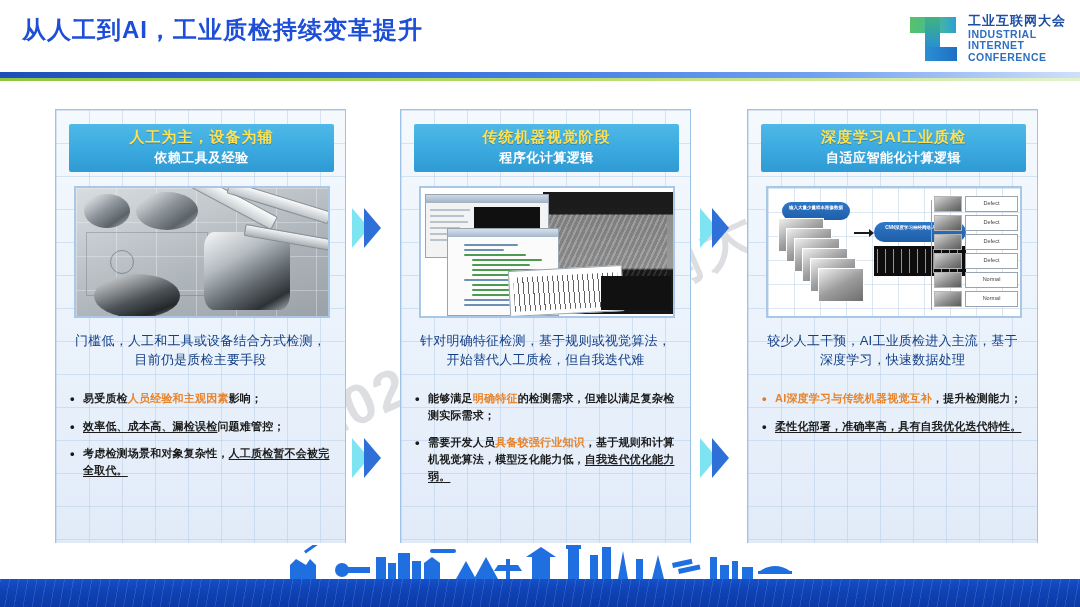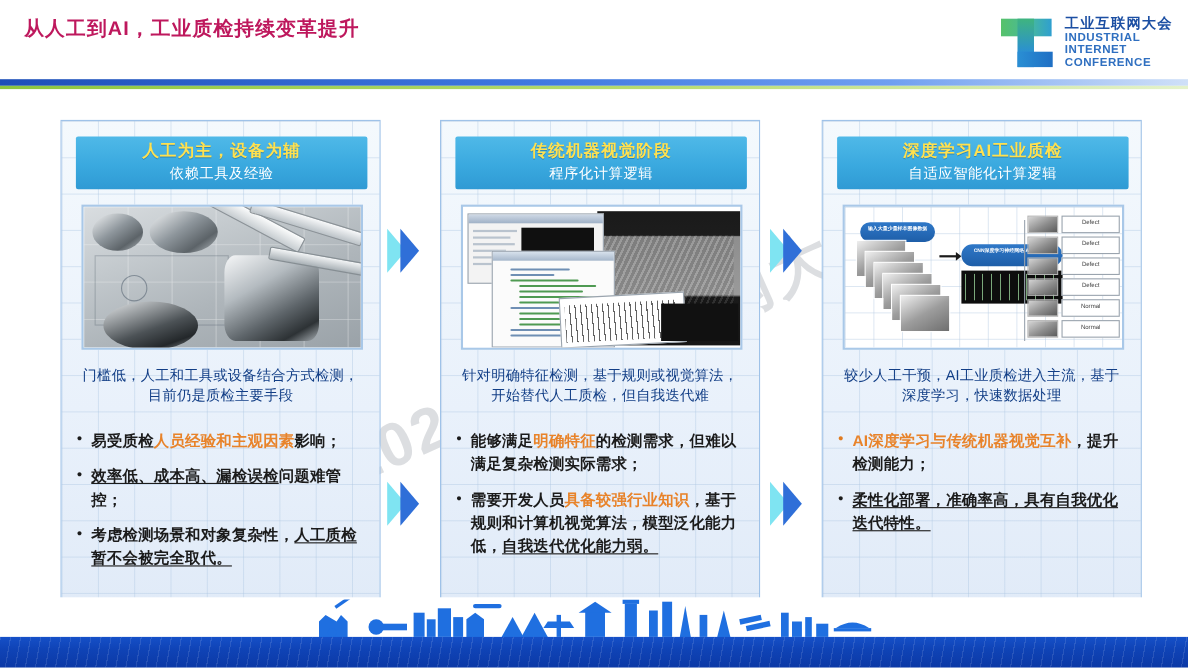--- a/index.html
+++ b/index.html
@@ -1,22 +1,22 @@
 <!DOCTYPE html>
 <html><head>
 <meta charset="utf-8">
 <style>
   html,body{margin:0;padding:0;}
   body{width:1080px;height:607px;overflow:hidden;background:#ffffff;
        font-family:"Liberation Sans","DejaVu Sans",sans-serif;}
   .slide{position:relative;width:1080px;height:607px;overflow:hidden;background:#fff;}
 
   
-  .title{position:absolute;left:22px;top:14px;font-size:18px;font-weight:bold;
-         color:#be185d;letter-spacing:1px;white-space:nowrap;}
+  .title{position:absolute;left:22px;top:14px;font-size:24px;font-weight:bold;
+         color:#1d4ed8;letter-spacing:1px;white-space:nowrap;}
   .rule-wrap{position:absolute;left:0;top:72px;width:1080px;height:10px;}
   .rule-blue{position:absolute;left:0;top:0;width:1080px;height:6px;
        background:linear-gradient(90deg,#1d4fb8 0%,#3f78e0 45%,#6f9ff0 75%,#cfe0f8 100%);}
   .rule-green{position:absolute;left:0;top:6px;width:1080px;height:3px;
        background:linear-gradient(90deg,#8cc63f 0%,#b8dc6f 55%,#e4f2cb 100%);}
 
   
   .logo{position:absolute;right:14px;top:14px;display:flex;align-items:center;gap:8px;}
   .logo-mark{position:relative;width:52px;height:48px;}
   .logo-mark .bar-top{position:absolute;left:2px;top:2px;width:46px;height:16px;
@@ -46,21 +46,21 @@
         background-size:33px 33px,33px 33px,100% 100%;}
   .card.c1{left:55px;}
   .card.c2{left:400px;}
   .card.c3{left:747px;}
 
   .chead{position:absolute;left:13px;top:14px;width:265px;height:48px;
      background:linear-gradient(180deg,#4fb9e8 0%,#3aa9df 55%,#2f9ad4 100%);
      border-radius:2px;text-align:center;box-sizing:border-box;padding-top:4px;}
   .chead .h1{font-size:15px;font-weight:bold;color:#ffe14f;letter-spacing:1px;
      text-shadow:0 1px 0 rgba(0,60,110,.35);}
-  .chead .h2{font-size:13px;font-weight:normal;color:#ffffff;letter-spacing:.5px;margin-top:2px;}
+  .chead .h2{font-size:13px;font-weight:bold;color:#ffffff;letter-spacing:.5px;margin-top:2px;}
 
   .fig{position:absolute;left:18px;top:76px;width:256px;height:132px;
        border:2px solid #a9c8e8;box-sizing:border-box;overflow:hidden;background:#fff;}
 
   
   .f1{position:absolute;inset:0;
       background:linear-gradient(160deg,#d9dde0 0%,#c3c9cd 30%,#aeb5ba 60%,#9aa2a8 100%);}
   .f1 .blue{position:absolute;inset:0;opacity:.5;
       background-image:linear-gradient(to right,rgba(255,255,255,.65) 1px,transparent 1px),
                        linear-gradient(to bottom,rgba(255,255,255,.55) 1px,transparent 1px);
@@ -134,21 +134,21 @@
       border:1px solid #b4b4b4;}
   .f3 .out .lb{flex:1;height:14px;border:1px solid #9aa4ae;background:#fff;color:#444;
       font-size:5.5px;line-height:13px;text-align:center;}
   .f3 .bus{position:absolute;right:88px;top:12px;width:1px;height:110px;background:#9aa4ae;}
 
   
   .cap{position:absolute;left:14px;right:14px;top:222px;text-align:center;
        font-size:13px;font-weight:normal;color:#123e86;line-height:1.45;letter-spacing:.2px;}
   .bul{position:absolute;left:12px;right:10px;top:280px;}
   .bul li{list-style:none;position:relative;padding-left:15px;margin:0 0 11px 0;
-      font-size:14px;font-weight:bold;color:#1b1b1b;line-height:1.52;letter-spacing:.2px;}
+      font-size:11px;font-weight:bold;color:#1b1b1b;line-height:1.52;letter-spacing:.2px;}
   .bul li:before{content:"•";position:absolute;left:2px;top:-1px;color:#1b1b1b;font-size:13px;}
   .bul li.hl:before{color:#e07b20;}
   .bul{margin:0;padding:0;}
   .or{color:#e8832a;}
   .ul{text-decoration:underline;text-underline-offset:2px;}
 
   
   .chev{position:absolute;width:34px;height:40px;}
   .chev.a1{left:352px;top:208px;}
   .chev.a2{left:700px;top:208px;}

